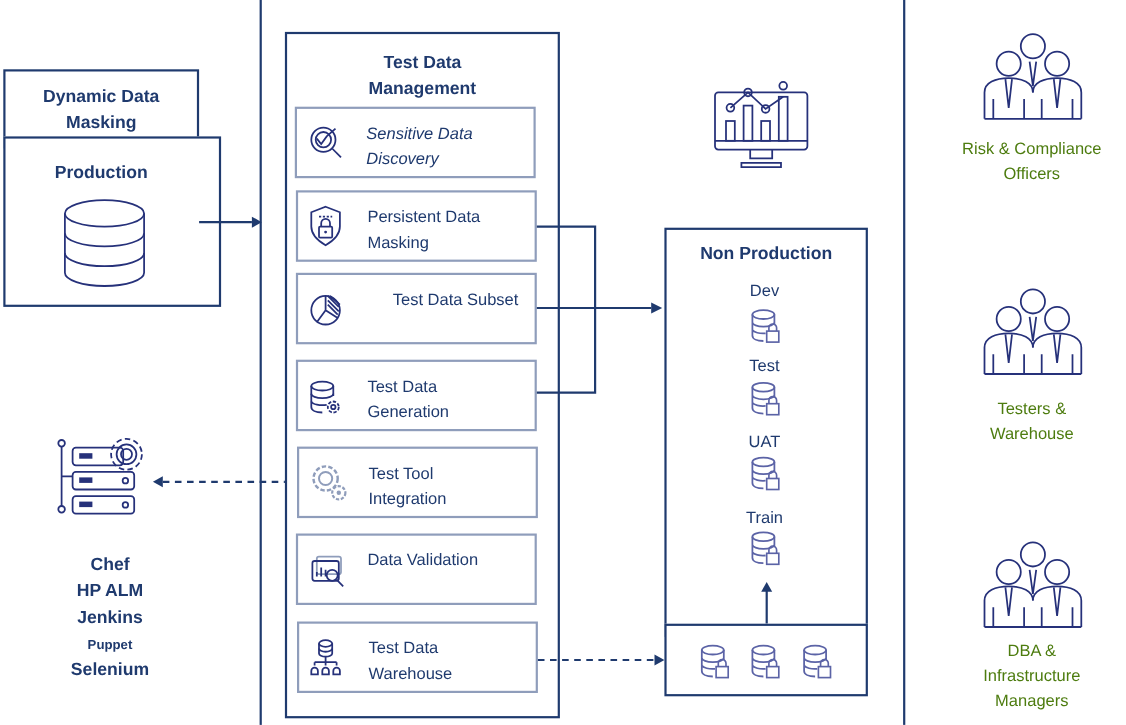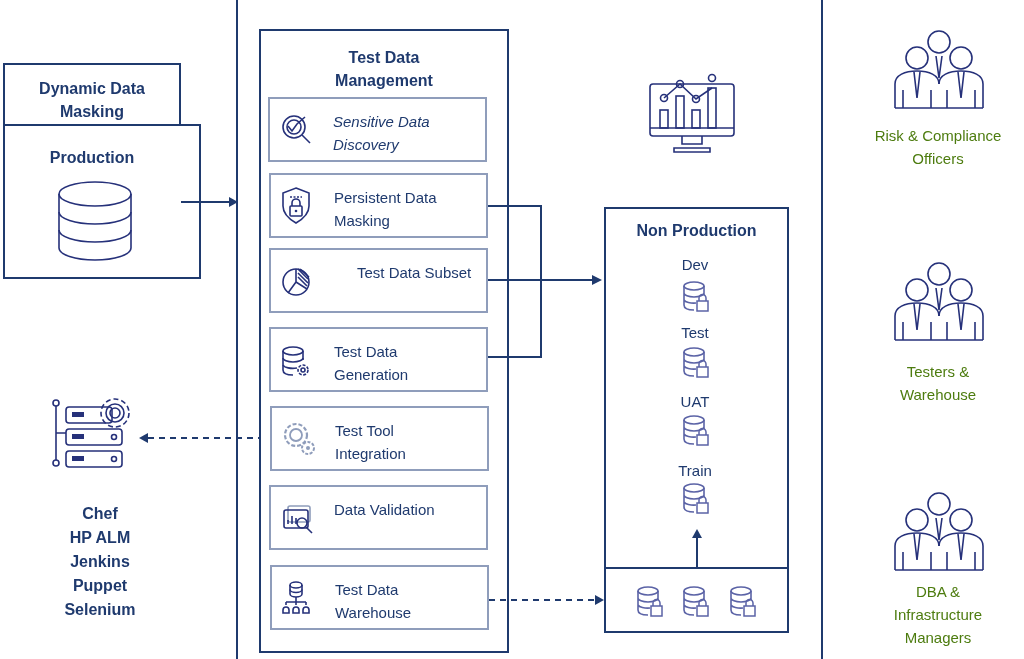--- a/index.html
+++ b/index.html
@@ -57,21 +57,21 @@
   <circle cx="64" cy="64" r="2.5" class="ico" stroke-width="1.8"></circle>
   <circle cx="65" cy="18" r="14" class="ico" stroke-width="2.2" stroke-dasharray="5 3"></circle>
   <circle cx="65" cy="18" r="9" class="ico" stroke-width="2"></circle>
   <circle cx="65" cy="18" r="5" class="ico" stroke-width="2"></circle>
 </svg>
 
 <div class="abs" style="left:20px; top:502px; width:160px;">
   <div class="txt bold center" style="position:relative; width:160px; font-size:16px; line-height:24px;">Chef</div>
   <div class="txt bold center" style="position:relative; width:160px; font-size:16px; line-height:24px;">HP ALM</div>
   <div class="txt bold center" style="position:relative; width:160px; font-size:16px; line-height:24px;">Jenkins</div>
-  <div class="txt bold center" style="position:relative; width:160px; font-size:16px; line-height:24px;">Puppet</div>
+  <div class="txt bold center" style="position:relative; width:160px; font-size:12px; line-height:24px;">Puppet</div>
   <div class="txt bold center" style="position:relative; width:160px; font-size:16px; line-height:24px;">Selenium</div>
 </div>
 
 <svg style="left:138px; top:432px;" width="135" height="12">
   <line x1="10" y1="6" x2="134" y2="6" stroke="#1f3a6e" stroke-width="2" stroke-dasharray="6 5"></line>
   <polygon points="10,1 1,6 10,11" fill="#1f3a6e"></polygon>
 </svg>
 
 <div class="box" style="left:259px; top:29px; width:250px; height:624px;">
   <div class="txt bold center" style="left:0; top:15px; width:246px; font-size:16px;">Test Data</div>

